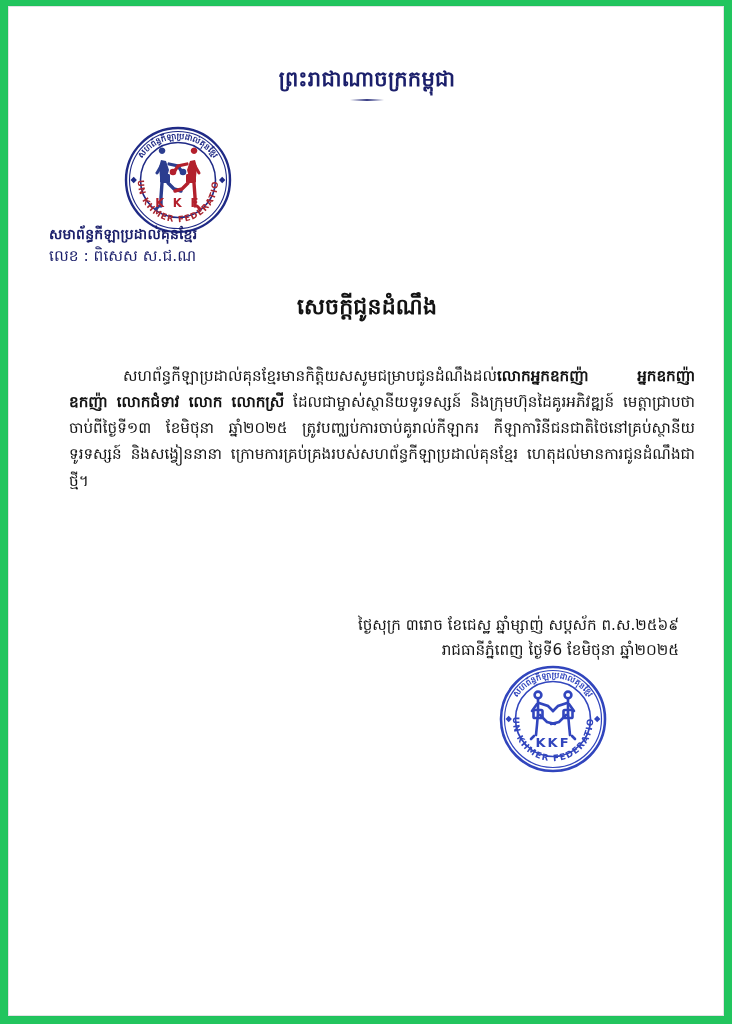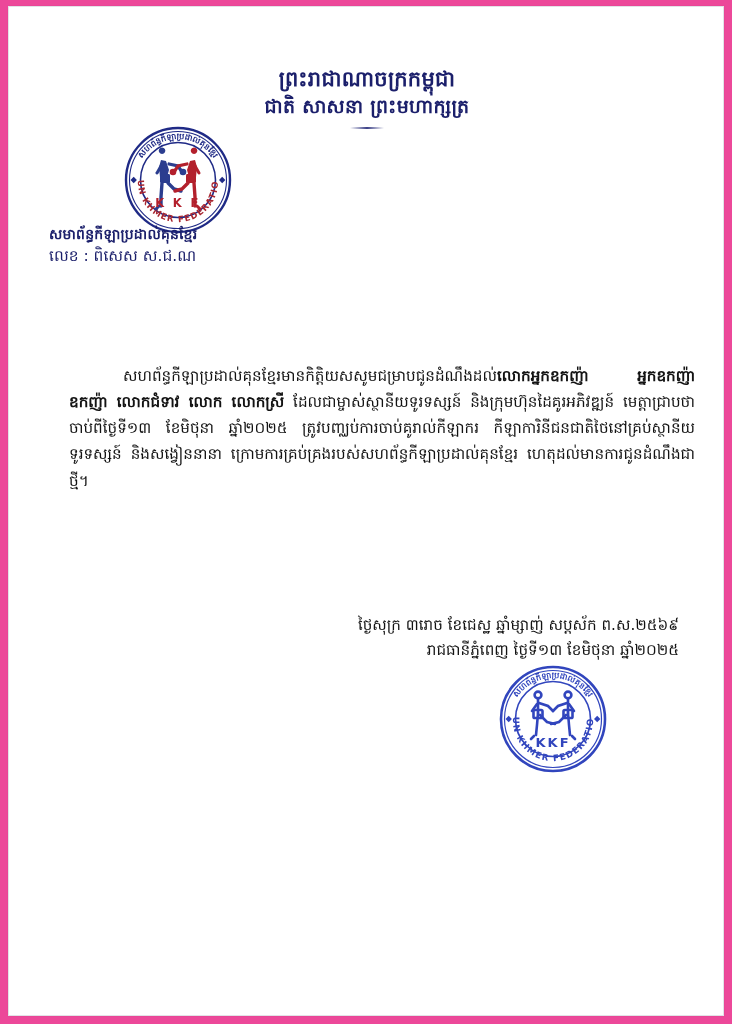--- a/index.html
+++ b/index.html
@@ -13,21 +13,21 @@
     font-family: "DejaVu Sans", "Liberation Sans", sans-serif;
     -webkit-font-smoothing: antialiased;
   }
 
   
   .page-frame {
     position: absolute;
     left: 0; top: 0;
     width: 732px;
     height: 1024px;
-    background: #ec4899;
+    background: #22c55e;
     box-sizing: border-box;
   }
   .page-sheet {
     position: absolute;
     left: 8px;
     top: 6px;
     width: 716px;
     height: 1010px;
     background: #ffffff;
     box-sizing: border-box;
@@ -153,21 +153,20 @@
   .seal-svg { display: block; width: 126px; height: 112px; }
 </style>
 </head>
 <body>
 
 <div class="page-frame">
   <div class="page-sheet">
 
     <div class="national-header">
       <div class="kingdom-line">ព្រះរាជាណាចក្រកម្ពុជា</div>
-      <div class="motto-line">ជាតិ សាសនា ព្រះមហាក្សត្រ</div>
       <div class="header-rule"></div>
     </div>
 
     <div class="logo-wrap">
       <svg class="logo-svg" viewBox="0 0 126 112" xmlns="http://www.w3.org/2000/svg">
         <defs>
           <path id="arcTop" d="M 20 58 A 43 43 0 0 1 106 58" fill="none"></path>
           <path id="arcBot" d="M 23 58 A 40 40 0 0 0 103 58" fill="none"></path>
         </defs>
 
@@ -214,29 +213,30 @@
 
         <text x="63" y="83" font-size="11.5" font-weight="bold" fill="#b3202c" text-anchor="middle" letter-spacing="2.4" font-family="'DejaVu Sans','Liberation Sans',sans-serif">K K F</text>
       </svg>
     </div>
 
     <div class="fed-block">
       <div class="fed-name">សមាព័ន្ធកីឡាប្រដាល់គុនខ្មែរ</div>
       <div class="fed-number">លេខ : ពិសេស ស.ជ.ណ</div>
     </div>
 
+    <div class="doc-title">សេចក្ដីជូនដំណឹង</div>
 
     <div class="body-area">
       <p class="para"><span>សហព័ន្ធកីឡាប្រដាល់គុនខ្មែរមានកិត្តិយសសូមជម្រាបជូនដំណឹងដល់</span><b>លោកអ្នកឧកញ៉ា   អ្នកឧកញ៉ា ឧកញ៉ា លោកជំទាវ លោក លោកស្រី</b><span> ដែលជាម្ចាស់ស្ថានីយទូរទស្សន៍ និងក្រុមហ៊ុនដៃគូរអភិវឌ្ឍន៍ មេត្តាជ្រាបថា ចាប់ពីថ្ងៃទី១៣ ខែមិថុនា ឆ្នាំ២០២៥ ត្រូវបញ្ឈប់ការចាប់គូរាល់កីឡាករ កីឡាការិនីជនជាតិថៃនៅគ្រប់ស្ថានីយទូរទស្សន៍ និងសង្វៀននានា ក្រោមការគ្រប់គ្រងរបស់សហព័ន្ធកីឡាប្រដាល់គុនខ្មែរ ហេតុដល់មានការជូនដំណឹងជាថ្មី។</span></p>
 
     </div>
 
     <div class="datestamp">
       <div>ថ្ងៃសុក្រ ៣រោច ខែជេស្ឋ ឆ្នាំម្សាញ់ សប្តស័ក ព.ស.២៥៦៩</div>
-      <div>រាជធានីភ្នំពេញ ថ្ងៃទី១៣ ខែមិថុនា ឆ្នាំ២០២៥</div>
+      <div>រាជធានីភ្នំពេញ ថ្ងៃទី6 ខែមិថុនា ឆ្នាំ២០២៥</div>
     </div>
 
     <div class="seal-wrap">
       <svg class="seal-svg" viewBox="0 0 126 112" xmlns="http://www.w3.org/2000/svg">
         <defs>
           <path id="sArcTop" d="M 20 58 A 43 43 0 0 1 106 58" fill="none"></path>
           <path id="sArcBot" d="M 23 58 A 40 40 0 0 0 103 58" fill="none"></path>
         </defs>
         <circle cx="63" cy="56" r="52" fill="none" stroke="#2036b8" stroke-width="2.6"></circle>
         <circle cx="63" cy="56" r="48.5" fill="none" stroke="#2036b8" stroke-width="1.2"></circle>

